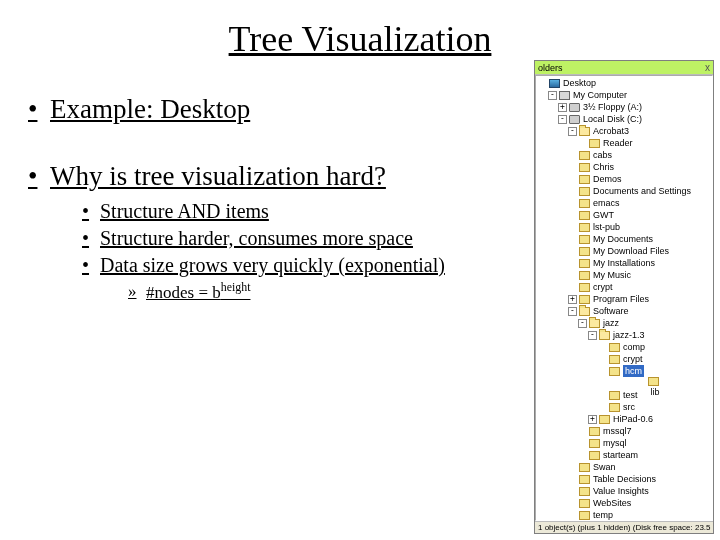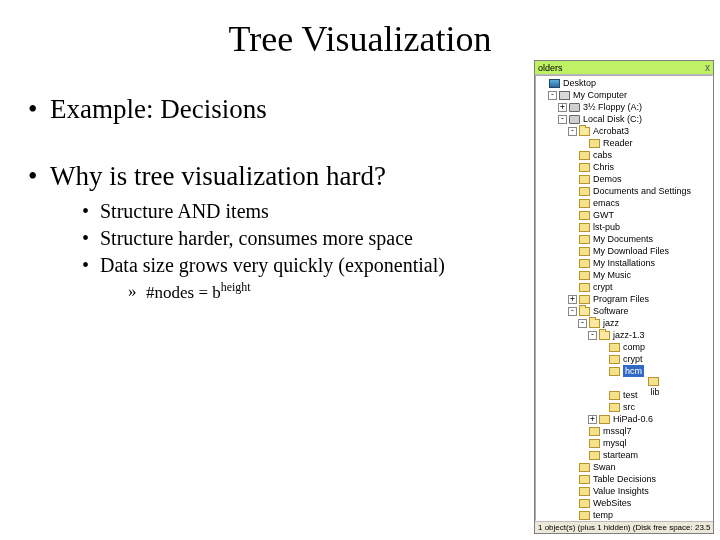--- a/index.html
+++ b/index.html
@@ -8,20 +8,21 @@
     height: 540px;
     background: #fff;
     font-family: "Times New Roman", Times, serif;
     position: relative;
     overflow: hidden;
   }
   .slide {
     width: 720px;
     height: 448px;
     position: relative;
+    text-decoration: underline;
   }
   .title {
     text-align: center;
     font-size: 36px;
     padding-top: 18px;
     padding-bottom: 10px;
     font-weight: normal;
   }
   .content {
     padding-left: 28px;
@@ -143,21 +144,21 @@
 </style>
 </head>
 <body>
 
 <div class="slide">
   <h1 class="title">Tree Visualization</h1>
 
   <div class="content">
     <div class="bullet-l1">
       <span class="dot">•</span>
-      <span>Example:  Decisions</span>
+      <span>Example:  Desktop</span>
     </div>
 
     <div class="bullet-l1" style="margin-bottom:6px;">
       <span class="dot">•</span>
       <span>Why is tree visualization hard?</span>
     </div>
 
     <div class="bullet-l2">
       <span class="dot">•</span>
       <span>Structure AND items</span>

